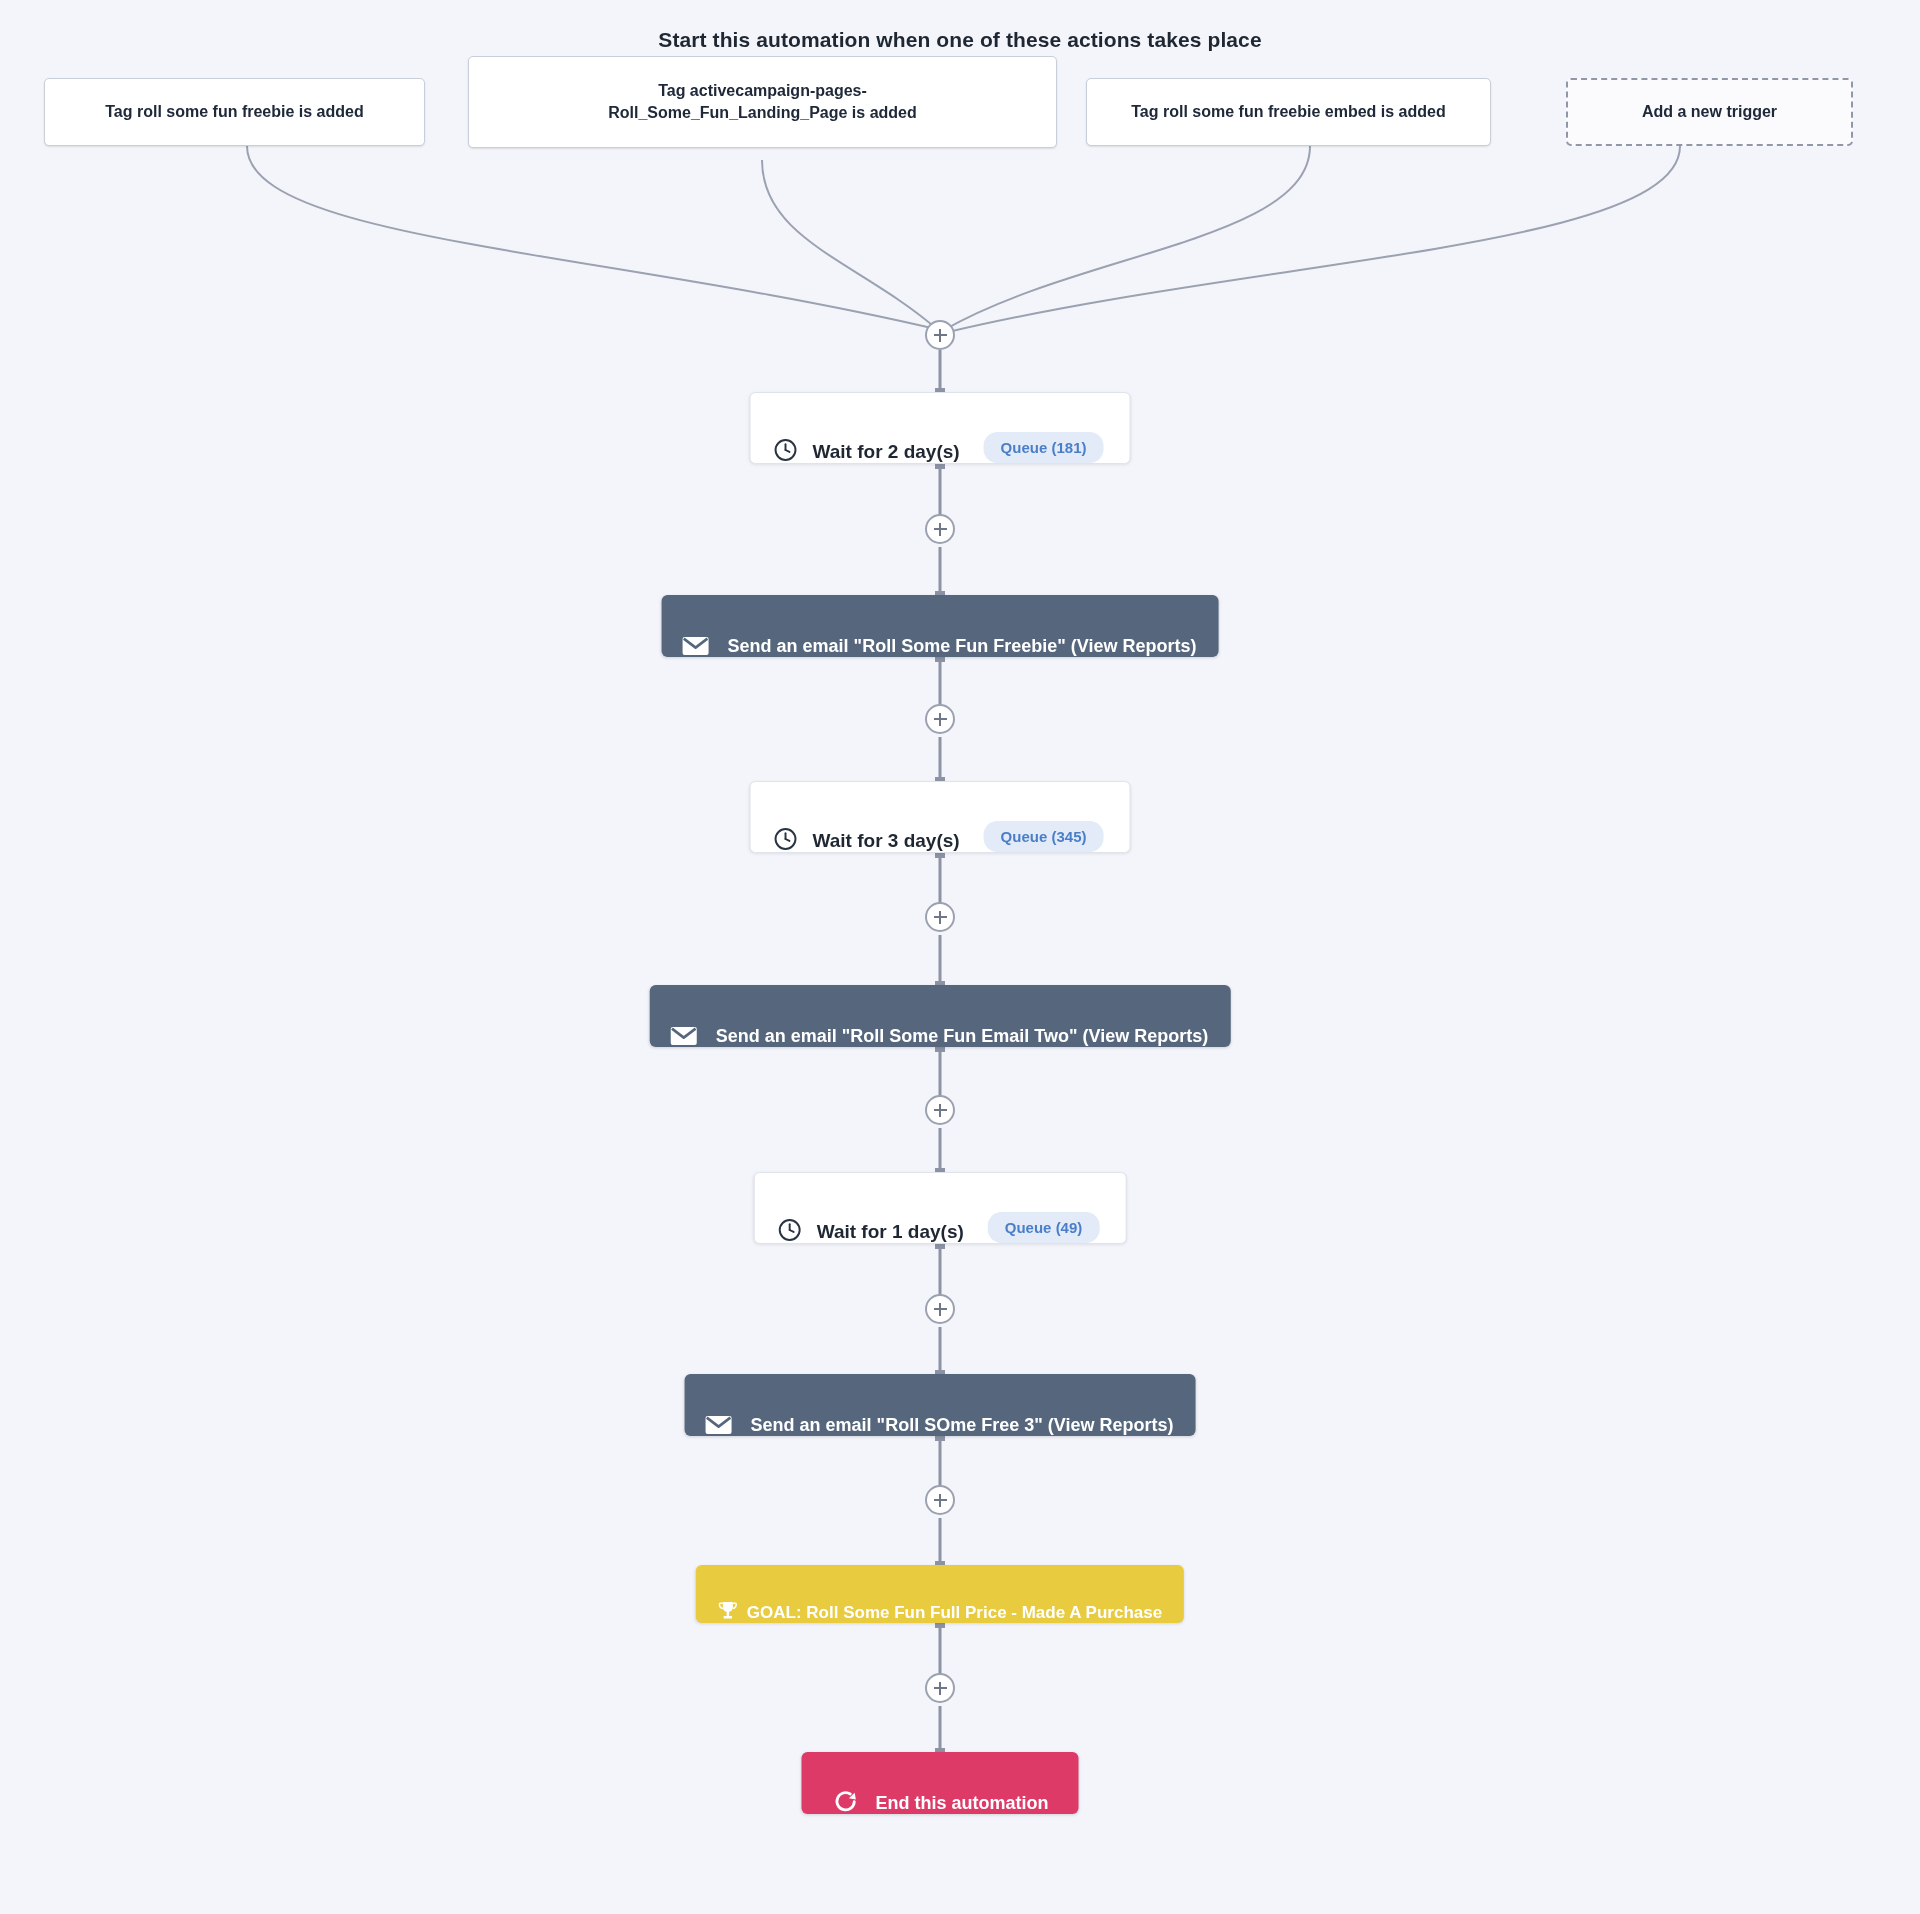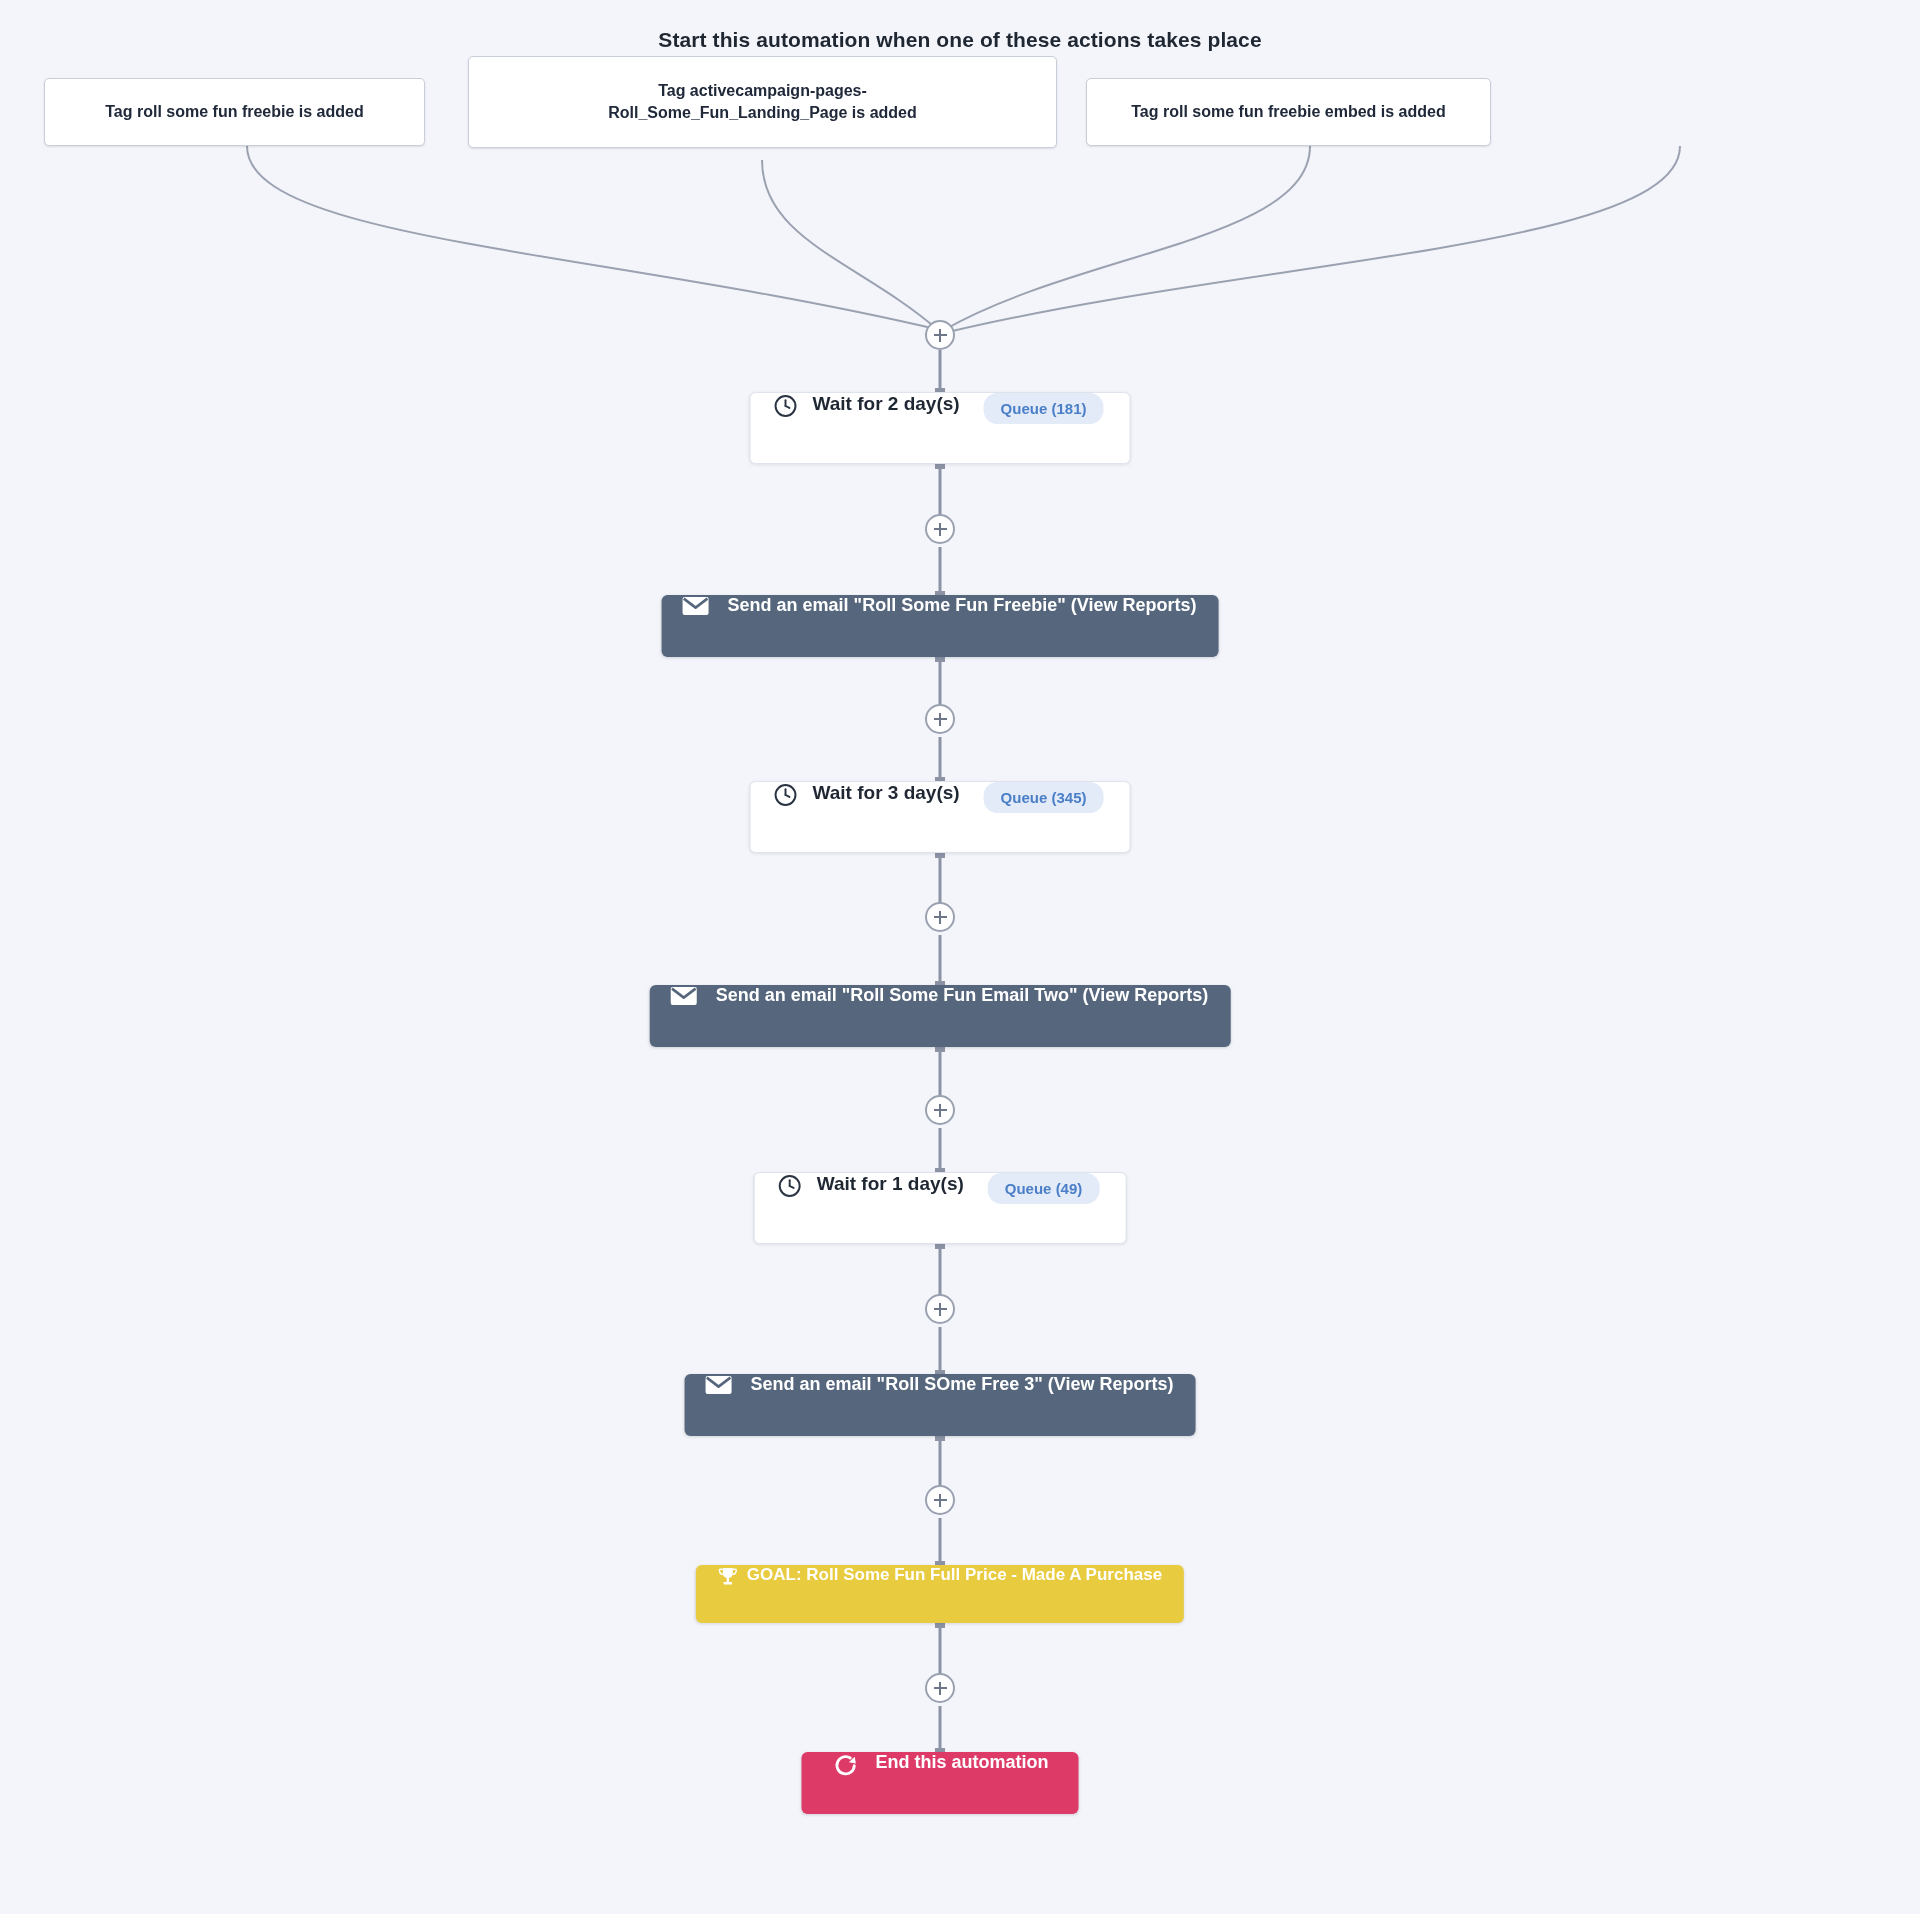--- a/index.html
+++ b/index.html
@@ -100,21 +100,21 @@
   }
   .plus::before { width: 13px; height: 2px; }
   .plus::after  { width: 2px;  height: 13px; }
 
   
   .node {
     position: absolute;
     z-index: 3;
     box-sizing: border-box;
     display: flex;
-    align-items: flex-start;
+    align-items: flex-end;
     border-radius: 6px;
     transform: translateX(-50%);
   }
 
   
   .node.wait {
     background: #ffffff;
     border: 1px solid #dfe3ec;
     box-shadow: 0 1px 3px rgba(40,50,70,.10);
     height: 72px;
@@ -246,20 +246,23 @@
     <span>
       <span>Tag activecampaign-pages-</span><br>
       <span>Roll_Some_Fun_Landing_Page is added</span>
     </span>
   </div>
 
   <div class="trigger" id="trigger-2">
     <span>Tag roll some fun freebie embed is added</span>
   </div>
 
+  <div class="trigger dashed" id="trigger-3">
+    <span>Add a new trigger</span>
+  </div>
 
   <div class="plus" style="left:940px; top:320px;"></div>
   <div class="plus" style="left:940px; top:514px;"></div>
   <div class="plus" style="left:940px; top:704px;"></div>
   <div class="plus" style="left:940px; top:902px;"></div>
   <div class="plus" style="left:940px; top:1095px;"></div>
   <div class="plus" style="left:940px; top:1294px;"></div>
   <div class="plus" style="left:940px; top:1485px;"></div>
   <div class="plus" style="left:940px; top:1673px;"></div>
 

